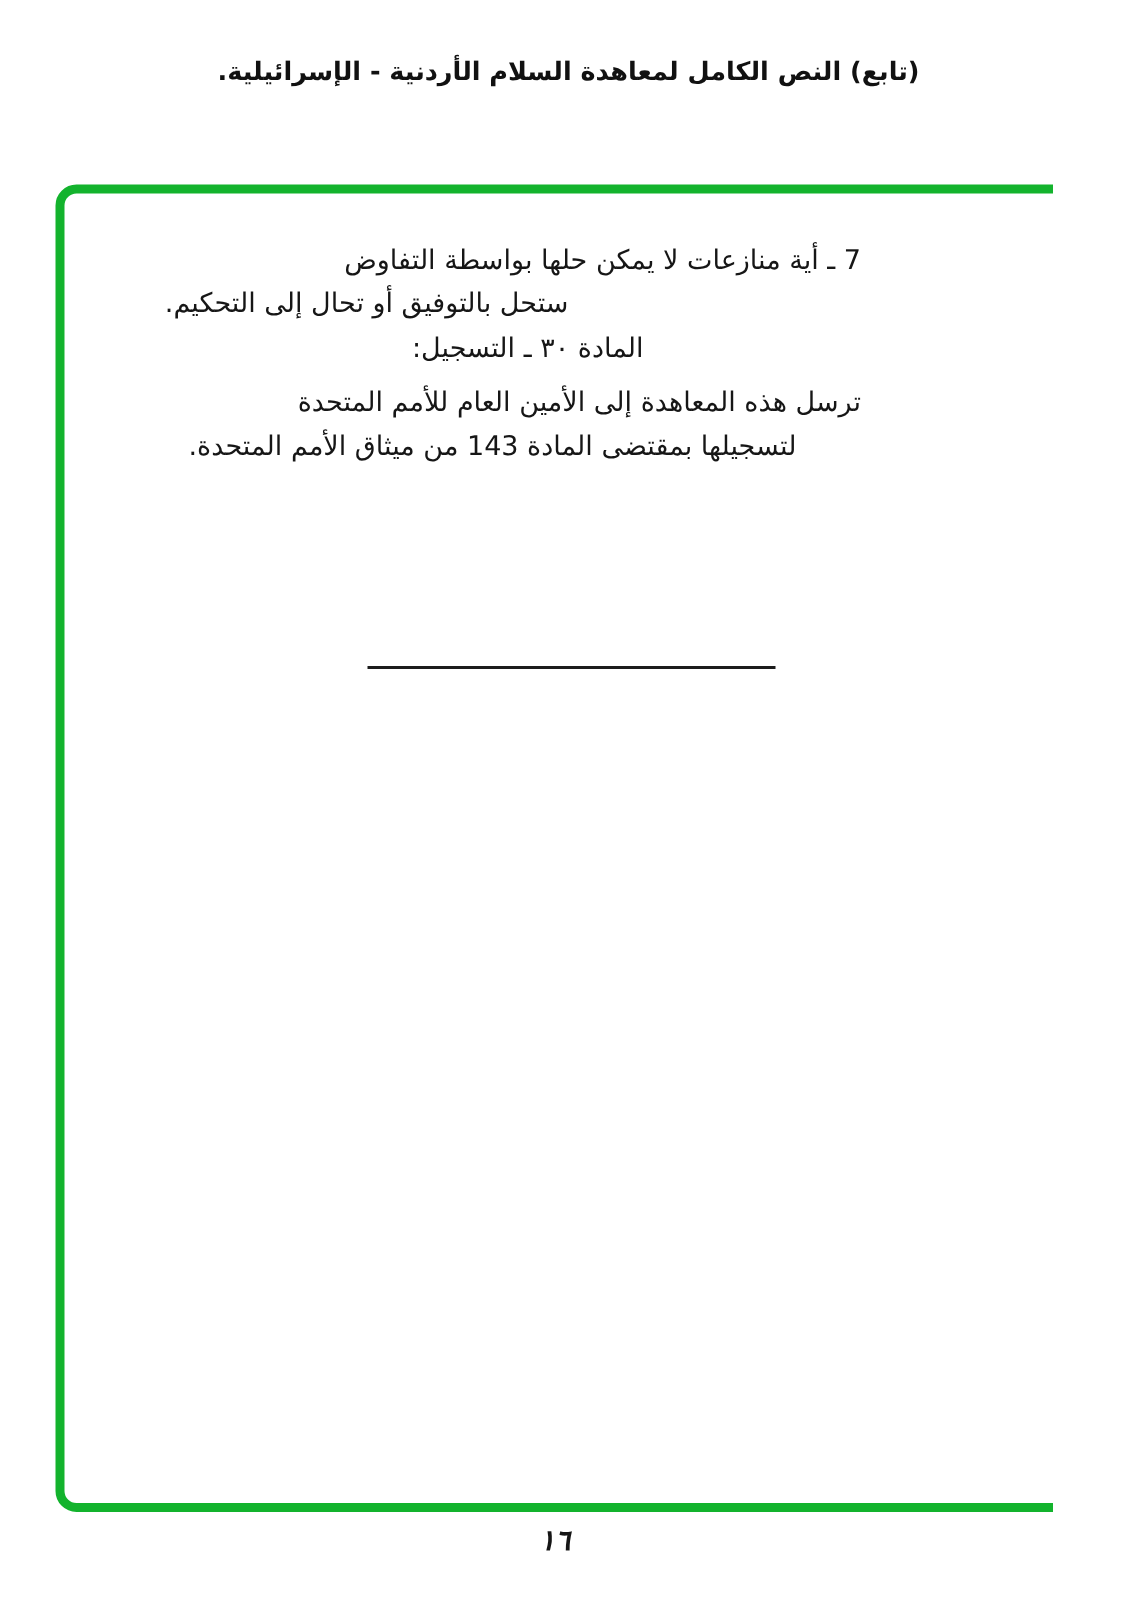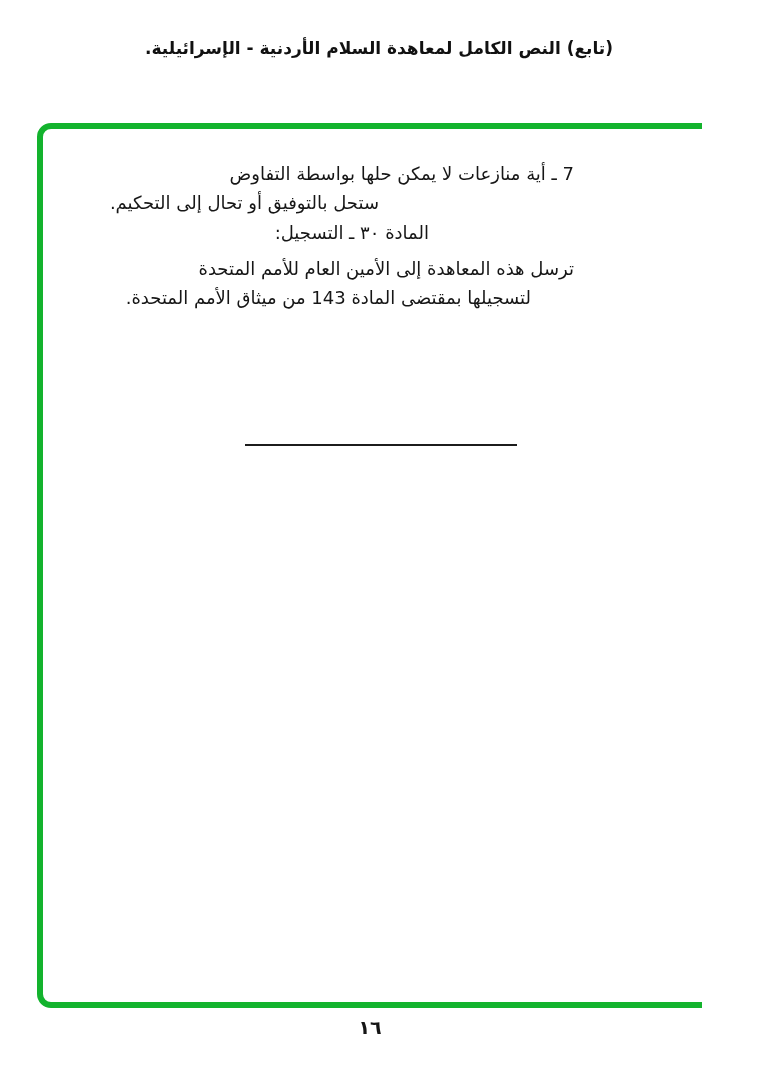--- a/index.html
+++ b/index.html
@@ -74,20 +74,21 @@
     position: absolute;
     top: 1016px;
     left: 0;
     width: 740px; 
     text-align: center;
     direction: rtl;
     font-size: 19px;
     font-weight: bold;
     letter-spacing: 4px;
     color: #151515;
+    font-style: italic;
   }
 </style>
 </head>
 <body>
 
 <div class="page">
 
   <div class="header-title">(تابع) النص الكامل لمعاهدة السلام الأردنية - الإسرائيلية.</div>
 
 

